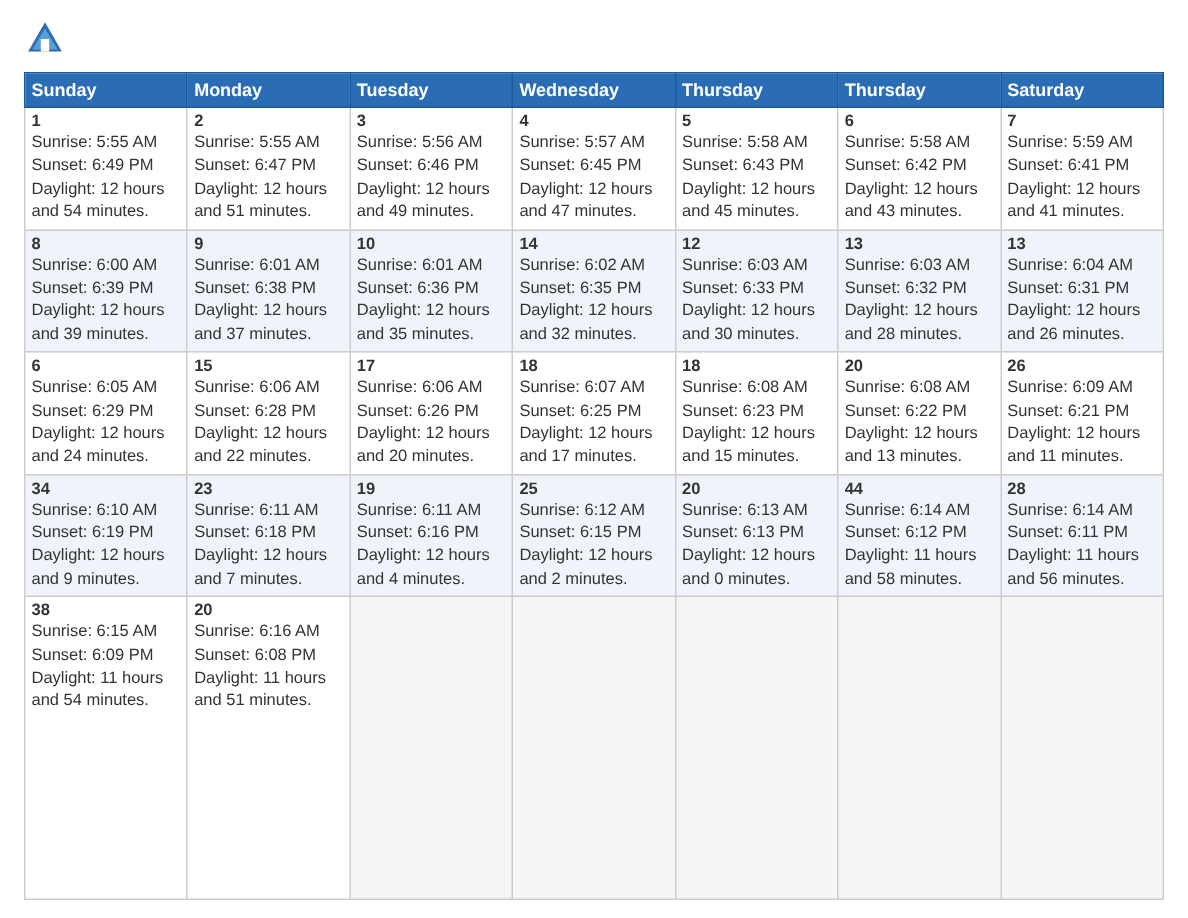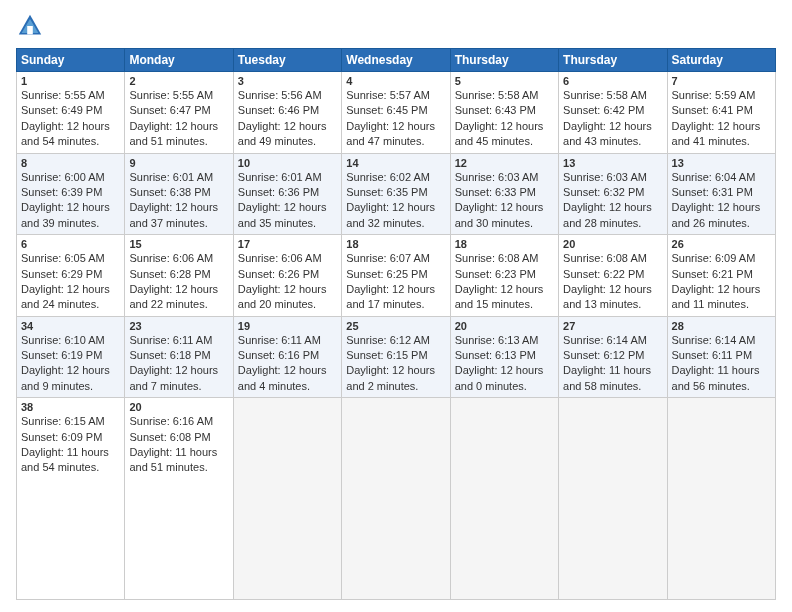--- a/index.html
+++ b/index.html
@@ -373,21 +373,21 @@
           <td>
           <span class="day-num">20</span>
           <div class="day-info">
             Sunrise: 6:13 AM<br>
             Sunset: 6:13 PM<br>
             Daylight: 12 hours
 and 0 minutes.
           </div>
         </td>
           <td>
-          <span class="day-num">27</span>
+          <span class="day-num">44</span>
           <div class="day-info">
             Sunrise: 6:14 AM<br>
             Sunset: 6:12 PM<br>
             Daylight: 11 hours
 and 58 minutes.
           </div>
         </td>
           <td>
           <span class="day-num">28</span>
           <div class="day-info">

